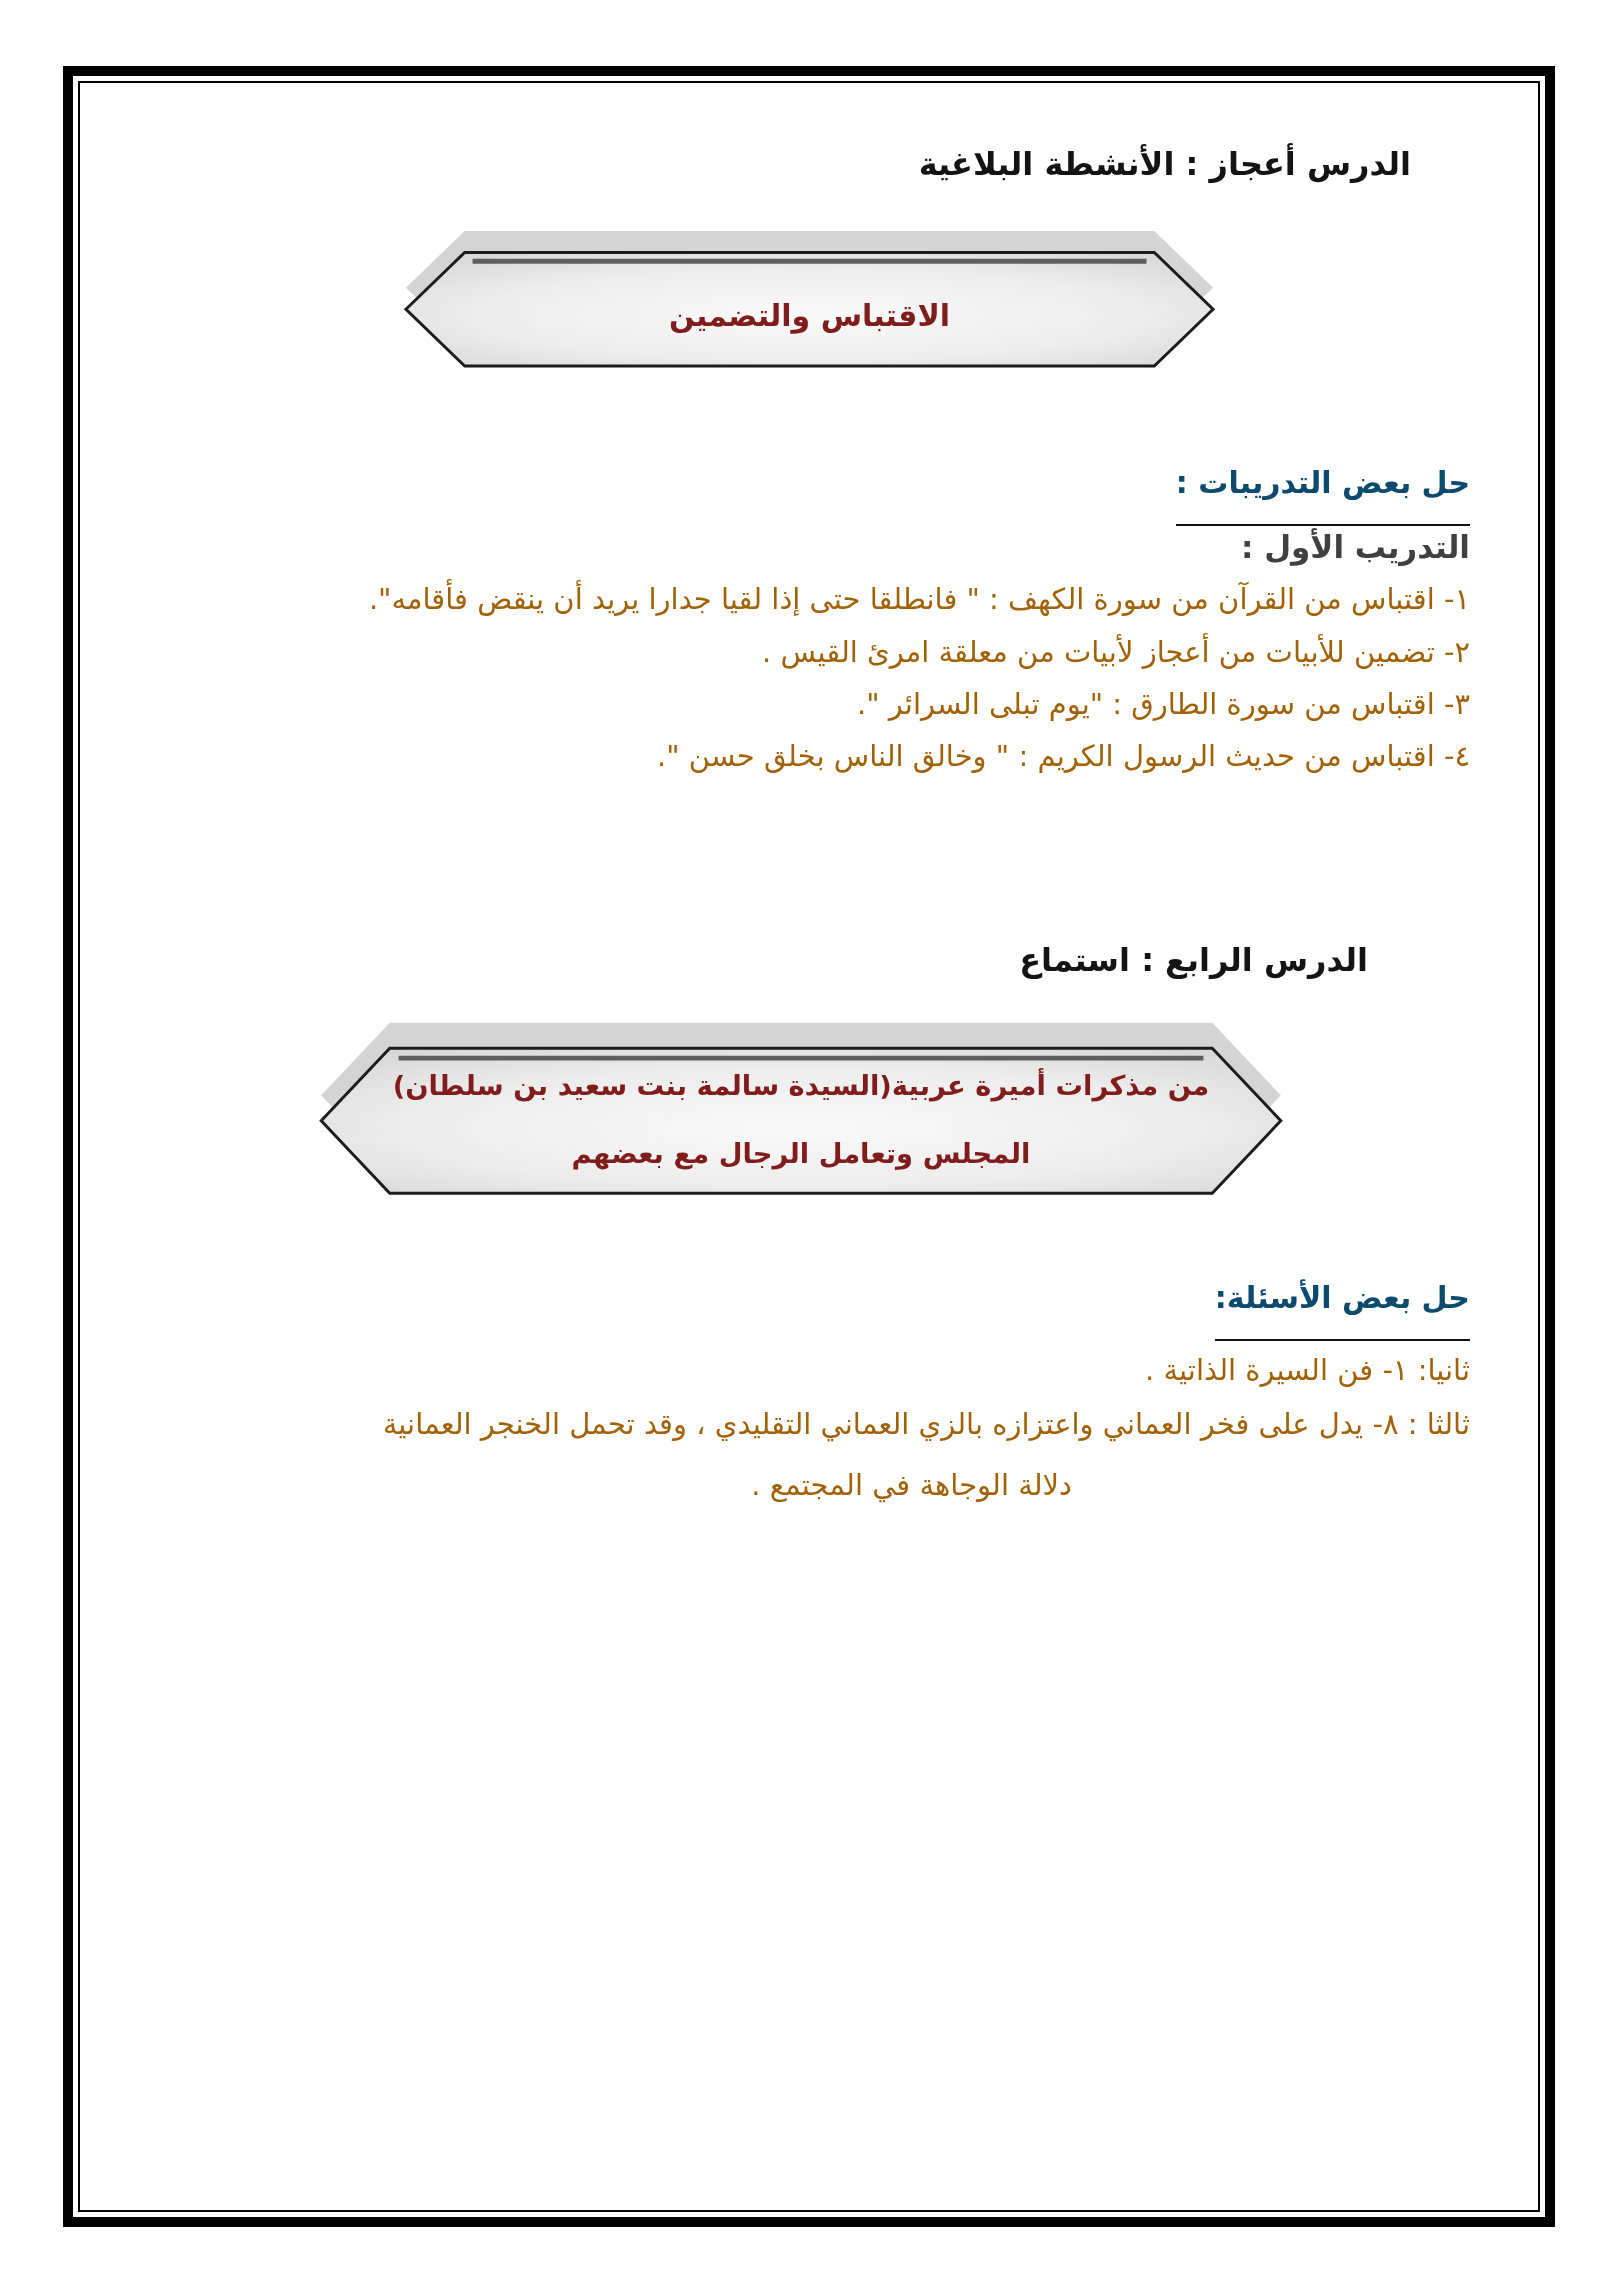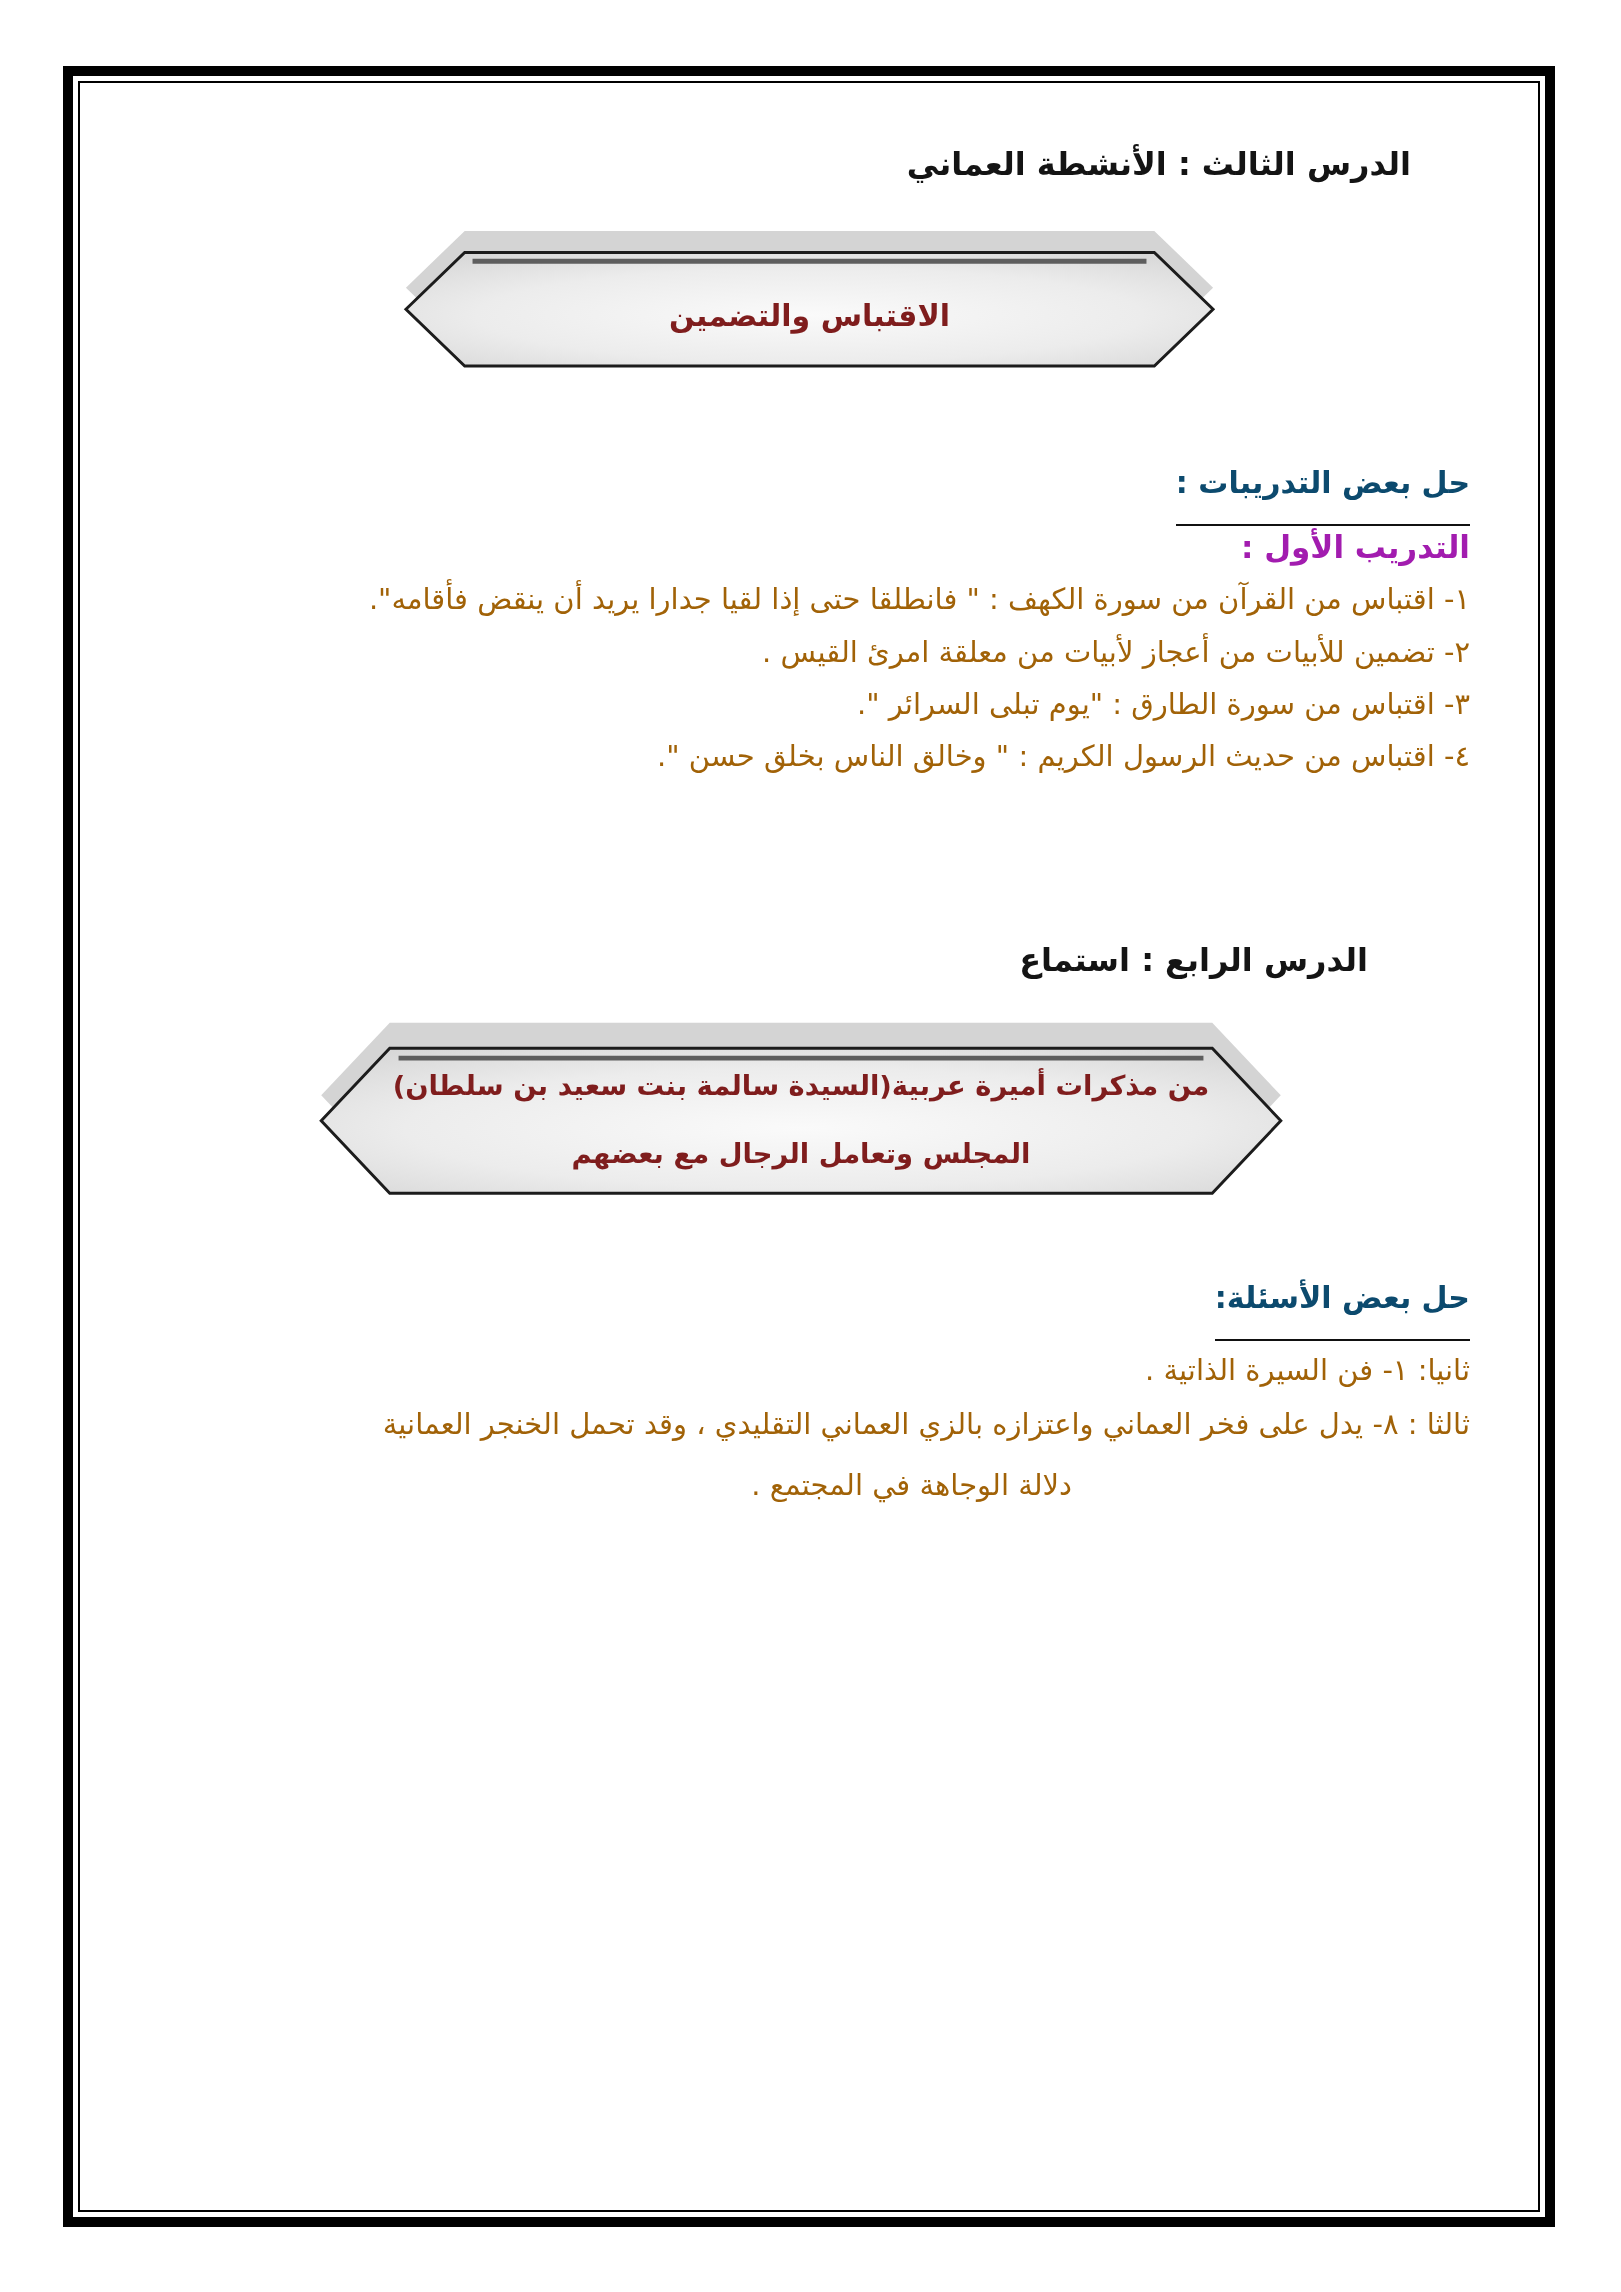--- a/index.html
+++ b/index.html
@@ -39,21 +39,21 @@
     font-size: 30px;
     font-weight: bold;
     color: #0c4a6e;
     border-bottom: 2.9px solid #111;
     padding-bottom: 24px;
     display: inline-block;
   }
   .sub-heading {
     font-size: 31px;
     font-weight: bold;
-    color: #a21caf;
+    color: #404040;
   }
   .body-line {
     font-size: 29px;
     font-weight: 400;
     color: #a16207;
   }
 
   .banner {
     position: absolute;
   }
@@ -75,21 +75,21 @@
 </style>
 </head>
 <body>
 
 <div class="page">
 
   <div class="frame-outer">
     <div class="frame-inner"></div>
   </div>
 
-  <div class="abs lesson-title" style="top:145px; right:210px;">الدرس الثالث : الأنشطة العماني</div>
+  <div class="abs lesson-title" style="top:145px; right:210px;">الدرس أعجاز : الأنشطة البلاغية</div>
 
   <div class="banner banner1 abs" style="top:225px; left:402px; width:815px; height:147px;">
     <svg viewBox="0 0 832 150" width="815" height="147">
       <defs>
         <radialGradient id="grad1" cx="50%" cy="55%" r="75%">
           <stop offset="0" stop-color="#fafafa"></stop>
           <stop offset="0.55" stop-color="#ececec"></stop>
           <stop offset="1" stop-color="#d2d2d2"></stop>
         </radialGradient>
       </defs>

